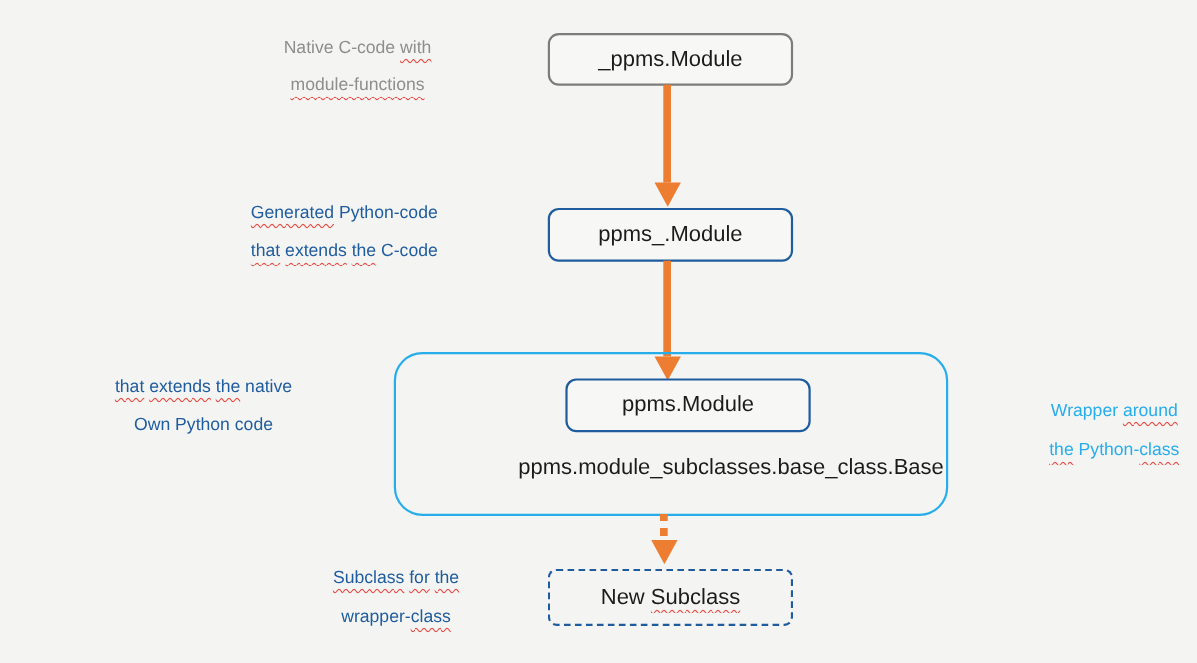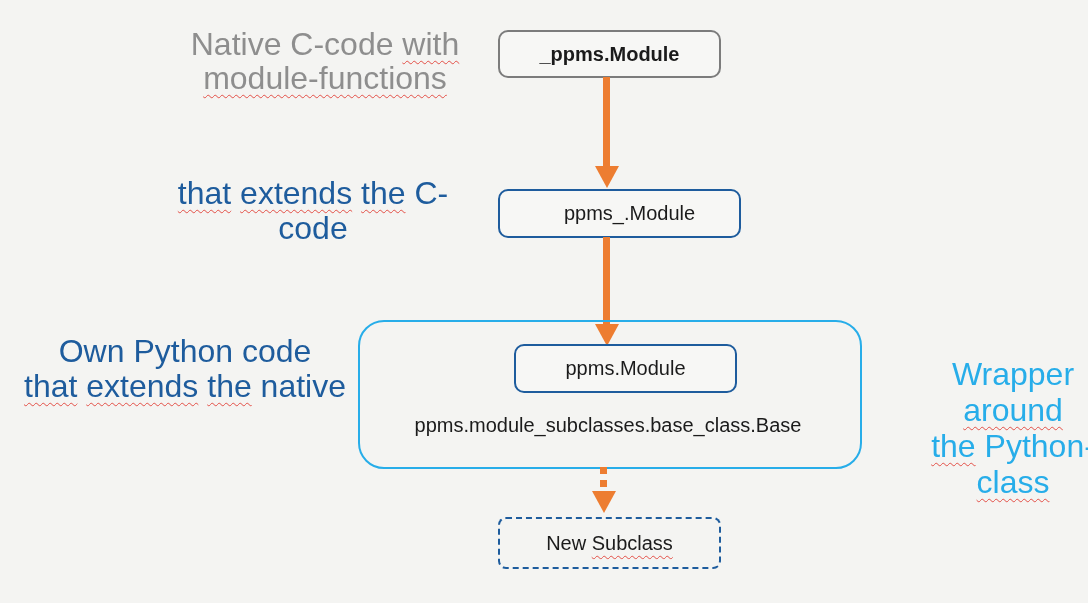--- a/index.html
+++ b/index.html
@@ -9,21 +9,21 @@
     background: var(--background, #f4f4f2);
   }
   .canvas {
     position: relative; width: 1088px; height: 603px;
     background: var(--background, #f4f4f2);
     overflow: hidden;
   }
   
   .label {
     position: absolute; text-align: center;
-    font-size: 32px; line-height: 34px;
+    font-size: 16px; line-height: 34px;
   }
   .label .line { white-space: pre-wrap; }
   .label-gray { color: var(--gray-text, #8e8e8e); }
   .label-blue { color: var(--blue, #1e5c9d); }
   .label-cyan { color: var(--cyan, #27ade9); padding-left: 39px; }
   
   .sq {
     text-decoration-line: underline;
     text-decoration-style: wavy;
     text-decoration-color: var(--squiggle, #e34f47);
@@ -33,33 +33,33 @@
   }
   
   .node {
     position: absolute;
     display: flex; align-items: center; justify-content: center;
     border-radius: 10px;
     background: var(--node-fill, #f7f7f5);
     font-size: 20px; color: var(--ink, #1b1b1b);
     white-space: pre-wrap;
   }
-  .node-gray { border: 2.5px solid var(--gray-border, #7c7c7c); font-weight: bold; }
+  .node-gray { border: 2.5px solid var(--gray-border, #7c7c7c); }
   .node-blue { border: 2.5px solid var(--blue, #1e5c9d); }
   .node-dashed {
     border: 2px dashed var(--blue, #1e5c9d);
     background: transparent; border-radius: 8px;
   }
   .container-box {
     position: absolute;
     border: 2.5px solid var(--cyan, #27ade9);
     border-radius: 26px; background: transparent;
   }
   .path-text {
-    position: absolute; text-align: center;
+    position: absolute; text-align: right;
     font-size: 20px; color: var(--ink, #1b1b1b);
   }
   
   .arrow-line {
     position: absolute; width: 7px;
     background: var(--orange, #ed7d31);
   }
   .arrow-line-dotted {
     position: absolute; width: 7px;
     background: repeating-linear-gradient(to bottom,
@@ -83,47 +83,52 @@
   </div>
 
   <div class="node node-gray" style="left:498px; top:30px; width:219px; height:44px;">
     <span>_ppms.Module</span>
   </div>
 
   <div class="arrow-line" style="left:603px; top:77px; height:89px;"></div>
   <div class="arrow-head" style="left:595px; top:166px;"></div>
 
   <div class="label label-blue" style="left:158px; top:176px; width:310px; line-height:35px;">
+    <div class="line"><span class="sq">Generated</span><span> Python-code</span></div>
     <div class="line"><span class="sq">that</span><span> </span><span class="sq">extends</span><span> </span><span class="sq">the</span><span> C-code</span></div>
   </div>
 
-  <div class="node node-blue" style="left:498px; top:189px; width:219px; height:45px;padding-left:20px;">
+  <div class="node node-blue" style="left:498px; top:189px; width:219px; height:45px;">
     <span>ppms_.Module</span>
   </div>
 
   <div class="arrow-line" style="left:603px; top:237px; height:87px;"></div>
   <div class="arrow-head" style="left:595px; top:324px;"></div>
 
   <div class="container-box" style="left:358px; top:320px; width:500px; height:145px;"></div>
 
   <div class="node node-blue" style="left:498px; top:344px; width:219px; height:45px;margin-left:16px;">
     <span>ppms.Module</span>
   </div>
 
   <div class="path-text" style="left:358px; top:414px; width:500px;">ppms.module_subclasses.base_class.Base</div>
 
   <div class="label label-blue" style="left:22px; top:334px; width:326px; line-height:35px;">
+    <div class="line"><span class="sq">that</span><span> </span><span class="sq">extends</span><span> </span><span class="sq">the</span><span> native</span></div>
     <div class="line"><span>Own Python code</span></div>
-    <div class="line"><span class="sq">that</span><span> </span><span class="sq">extends</span><span> </span><span class="sq">the</span><span> native</span></div>
   </div>
 
   <div class="label label-cyan" style="left:861px; top:356px; width:226px; line-height:36px;">
     <div class="line"><span>Wrapper </span><span class="sq">around</span></div>
     <div class="line"><span class="sq">the</span><span> Python-</span><span class="sq">class</span></div>
   </div>
 
   <div class="arrow-line-dotted" style="left:600px; top:467px; height:25px;"></div>
   <div class="arrow-head" style="left:592px; top:491px;"></div>
 
+  <div class="label label-blue" style="left:238px; top:508px; width:244px; line-height:35px;">
+    <div class="line"><span class="sq">Subclass</span><span> </span><span class="sq">for</span><span> </span><span class="sq">the</span></div>
+    <div class="line"><span>wrapper-</span><span class="sq">class</span></div>
+  </div>
 
   <div class="node node-dashed" style="left:498px; top:517px; width:219px; height:48px;"><span>New </span><span class="sq">Subclass</span></div>
 
 </div>
 
 </body></html>

